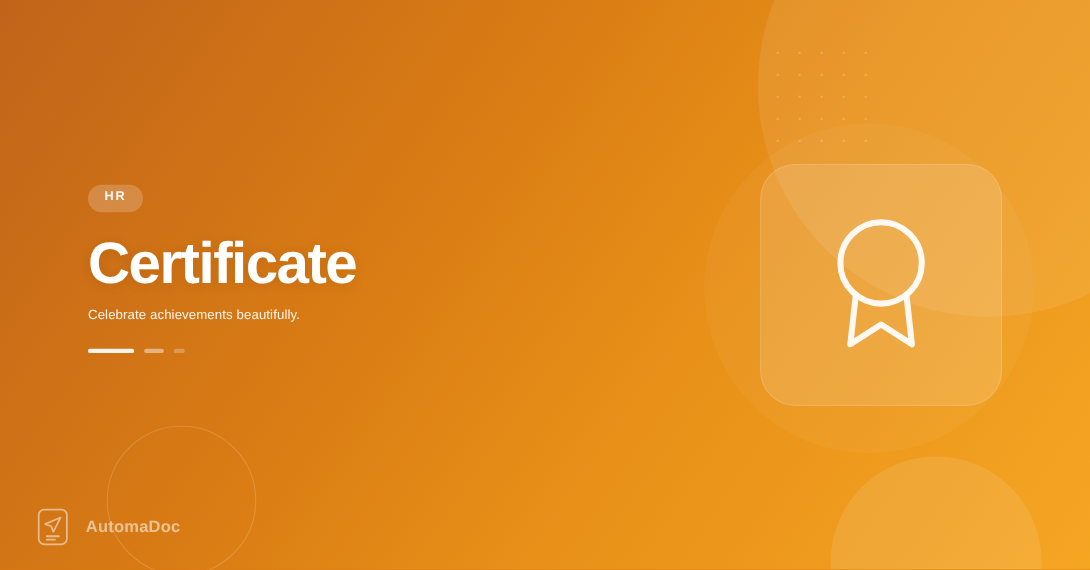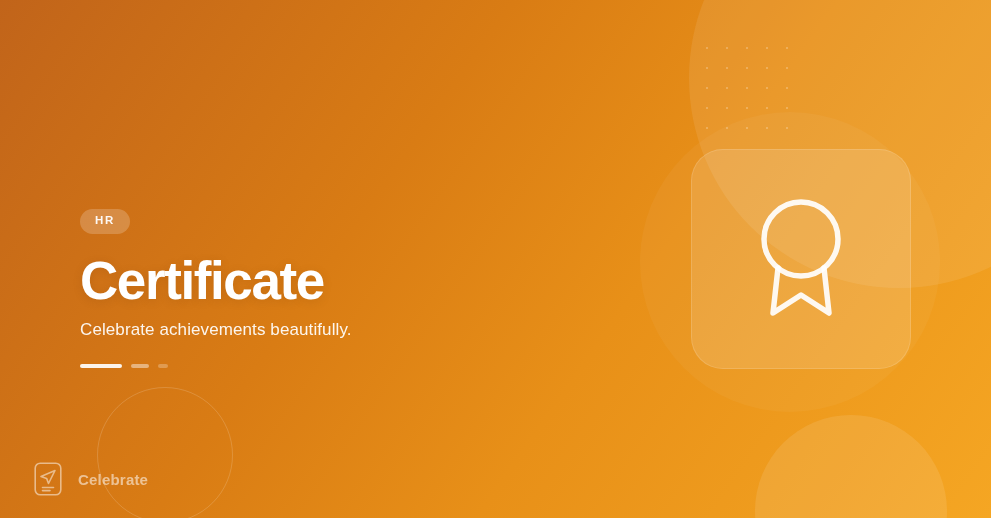--- a/index.html
+++ b/index.html
@@ -49,33 +49,32 @@
   }
   .badge{
     display:inline-block;
     padding:6px 15px 7px;
     border-radius:999px;
     background:rgba(255,255,255,0.20);
     color:rgba(255,255,255,0.94);
     font-size:11.5px;font-weight:bold;
     letter-spacing:1.6px;
     line-height:1;
-    margin-top:41px;
   }
   .headline{
     margin:20px 0 12px;
     font-size:53px;font-weight:bold;
     letter-spacing:-1.4px;
     color:#ffffff;
     line-height:1.02;
     text-shadow:0 2px 10px rgba(120,60,0,0.18);
   }
   .subtitle{
     margin:9px 0 0;
-    font-size:17px;
+    font-size:12px;
     color:rgba(255,255,255,0.93);
     letter-spacing:0.1px;
   }
   .progress{
     margin-top:24px;display:flex;align-items:center;gap:9px;
   }
   .dash{height:4px;border-radius:3px;}
   .dash-1{width:42px;background:rgba(255,255,255,0.92);}
   .dash-2{width:18px;background:rgba(255,255,255,0.45);}
   .dash-3{width:10px;background:rgba(255,255,255,0.26);}
@@ -136,16 +135,16 @@
 
   <div class="brand">
     <span>
       <svg class="brand-mark" viewBox="0 0 30 36" fill="none" stroke="rgba(255,255,255,0.5)" stroke-width="1.6" stroke-linecap="round" stroke-linejoin="round">
         <rect x="2.2" y="2.2" width="25.6" height="31.6" rx="5"></rect>
         <path d="M8 15.5 L22 9.5 L15.5 22.5 L13.6 17.4 Z"></path>
         <path d="M9.5 26.5 H20.5"></path>
         <path d="M9.5 29.6 H17"></path>
       </svg>
     </span>
-    <span class="brand-name">Celebrate</span>
+    <span class="brand-name">AutomaDoc</span>
   </div>
 
 </div>
 
 </body></html>

